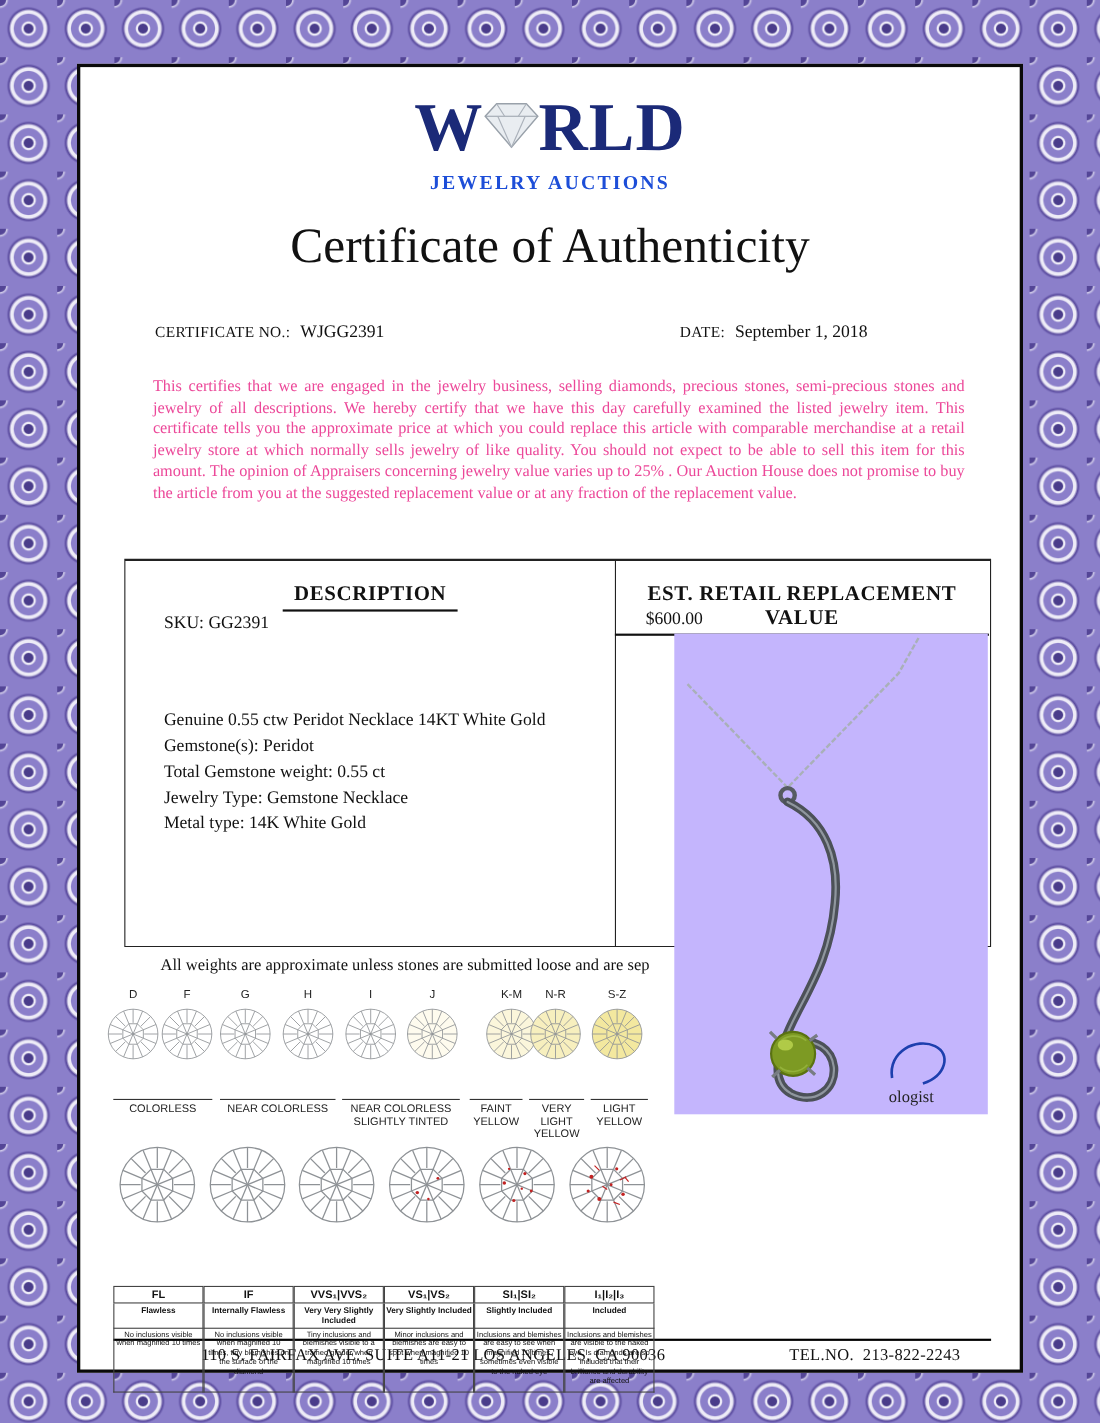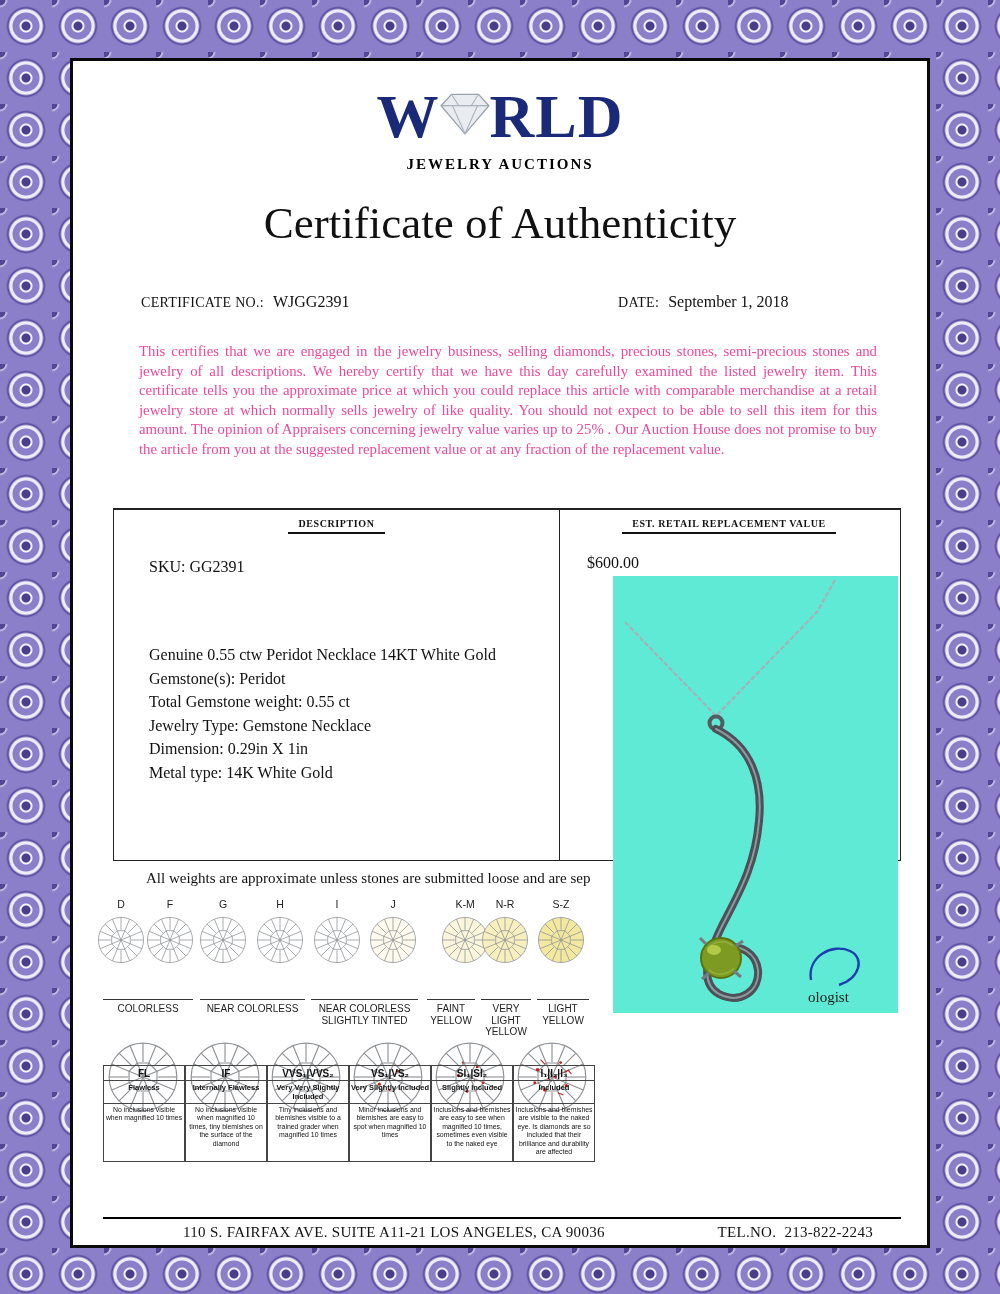--- a/index.html
+++ b/index.html
@@ -14,54 +14,54 @@
     font-family:"Liberation Serif",serif;color:#111;
   }
   .panel{position:absolute;left:70px;top:58px;width:860px;height:1190px;background:#fff;
          border:3px solid #0a0a0a;box-sizing:border-box;}
   .abs{position:absolute;}
   
   .logo-row{position:absolute;top:24px;left:0;width:100%;display:flex;justify-content:center;align-items:center;}
   .logo-word{font-weight:bold;font-size:62px;line-height:1;color:#1b2a78;letter-spacing:1px;}
   .logo-diamond{width:52px;height:48px;margin:0 -1px;transform:translateY(-3px);}
   .logo-sub{position:absolute;top:95px;left:0;width:100%;text-align:center;font-weight:bold;
-            font-size:15px;letter-spacing:2px;color:#000000;}
+            font-size:18px;letter-spacing:2px;color:#1d4ed8;}
   .title{position:absolute;top:136px;left:0;width:100%;text-align:center;font-size:45px;color:#111;}
   
   .meta{font-size:15px;}
   .meta .lbl{font-weight:normal;font-size:14px;letter-spacing:0.3px;}
   .meta .val{font-size:16px;margin-left:9px;}
   .body-text{position:absolute;top:281px;left:66px;width:738px;font-size:14.8px;line-height:19.6px;
              text-align:justify;color:#ec4899;}
   
   .jtable{position:absolute;left:40px;top:447px;width:788px;height:353px;border:1.5px solid #222;
           border-top-width:2.5px;box-sizing:border-box;}
   .jdivider{position:absolute;left:445px;top:0;bottom:0;width:0;border-left:1.5px solid #222;}
-  .th{position:absolute;top:8px;font-weight:bold;font-size:10px;letter-spacing:0.6px;text-align:center;}
+  .th{position:absolute;top:19px;font-weight:bold;font-size:19px;letter-spacing:0.6px;text-align:center;}
   .th-desc{left:0;width:445px;}
   .th-val{left:445px;width:340px;}
   .th span{display:inline-block;border-bottom:2px solid #111;padding:0 10px 3px;}
   .sku{position:absolute;left:35px;top:48px;font-size:16px;}
   .msrp{position:absolute;left:35px;top:89px;font-size:16px;}
   .details{position:absolute;left:35px;top:133px;font-size:16px;line-height:23.5px;}
   .estval{position:absolute;left:473px;top:44px;font-size:16px;}
   
-  .photo{position:absolute;left:540px;top:515px;width:285px;height:437px;background:#5eead4;z-index:5;}
+  .photo{position:absolute;left:540px;top:515px;width:285px;height:437px;background:#c4b5fd;z-index:5;}
   .photo svg{width:285px;height:437px;display:block;}
   .note{position:absolute;left:73px;top:809px;font-size:15px;z-index:1;}
   
   .ccell{position:absolute;width:48px;text-align:center;font-family:"Liberation Sans",sans-serif;}
   .cgrade{font-size:10.5px;color:#222;margin-bottom:6px;}
   .dstone{width:48px;height:48px;display:block;}
   .cgroup{position:absolute;top:938px;font-family:"Liberation Sans",sans-serif;}
   .cgline{border-top:1.5px solid #333;margin-bottom:3px;}
   .cglabel{font-size:10px;line-height:11.5px;color:#222;text-align:center;}
   .clstone{position:absolute;width:72px;height:72px;}
   
-  .ctable{position:absolute;left:30px;top:1004px;width:492px;display:grid;
+  .ctable{position:absolute;left:30px;top:1108px;width:492px;display:grid;
           grid-template-columns:repeat(6,1fr);font-family:"Liberation Sans",sans-serif;z-index:2;}
   .ct-grade{border:1px solid #444;text-align:center;font-size:10px;font-weight:bold;padding:2px 0 1px;}
   .ct-name{border:1px solid #444;border-top:none;text-align:center;font-size:7.5px;font-weight:bold;padding:2px 0;}
   .ct-desc{border:1px solid #444;border-top:none;text-align:center;font-size:6.9px;line-height:8.4px;
            padding:2px 1px 3px;min-height:52px;}
   
   .footline{position:absolute;left:30px;top:1156px;width:798px;border-top:2px solid #000;}
   .footer{position:absolute;left:30px;top:1163px;width:798px;display:flex;font-size:15px;letter-spacing:0.3px;}
   .addr{margin-left:80px;}
   .tel{margin-left:auto;margin-right:28px;white-space:pre;}
@@ -133,21 +133,20 @@
   <div class="jtable">
     <div class="jdivider"></div>
     <div class="th th-desc"><span>DESCRIPTION</span></div>
     <div class="th th-val"><span>EST. RETAIL REPLACEMENT VALUE</span></div>
     <div class="sku">SKU: GG2391</div>
     <div class="details">
       <div>Genuine 0.55 ctw Peridot Necklace 14KT White Gold</div>
       <div>Gemstone(s): Peridot</div>
       <div>Total Gemstone weight: 0.55 ct</div>
       <div>Jewelry Type: Gemstone Necklace</div>
-      <div>Dimension: 0.29in X 1in</div>
       <div>Metal type: 14K White Gold</div>
     </div>
     <div class="estval">$600.00</div>
   </div>
 
   <div class="note">All weights are approximate unless stones are submitted loose and are sep</div>
 
   <div class="photo">
     <svg viewBox="0 0 285 437">
       <polyline points="222,4 204,36 103,140" fill="none" stroke="#a9b0b8" stroke-width="2.2" stroke-dasharray="5 2"></polyline>

